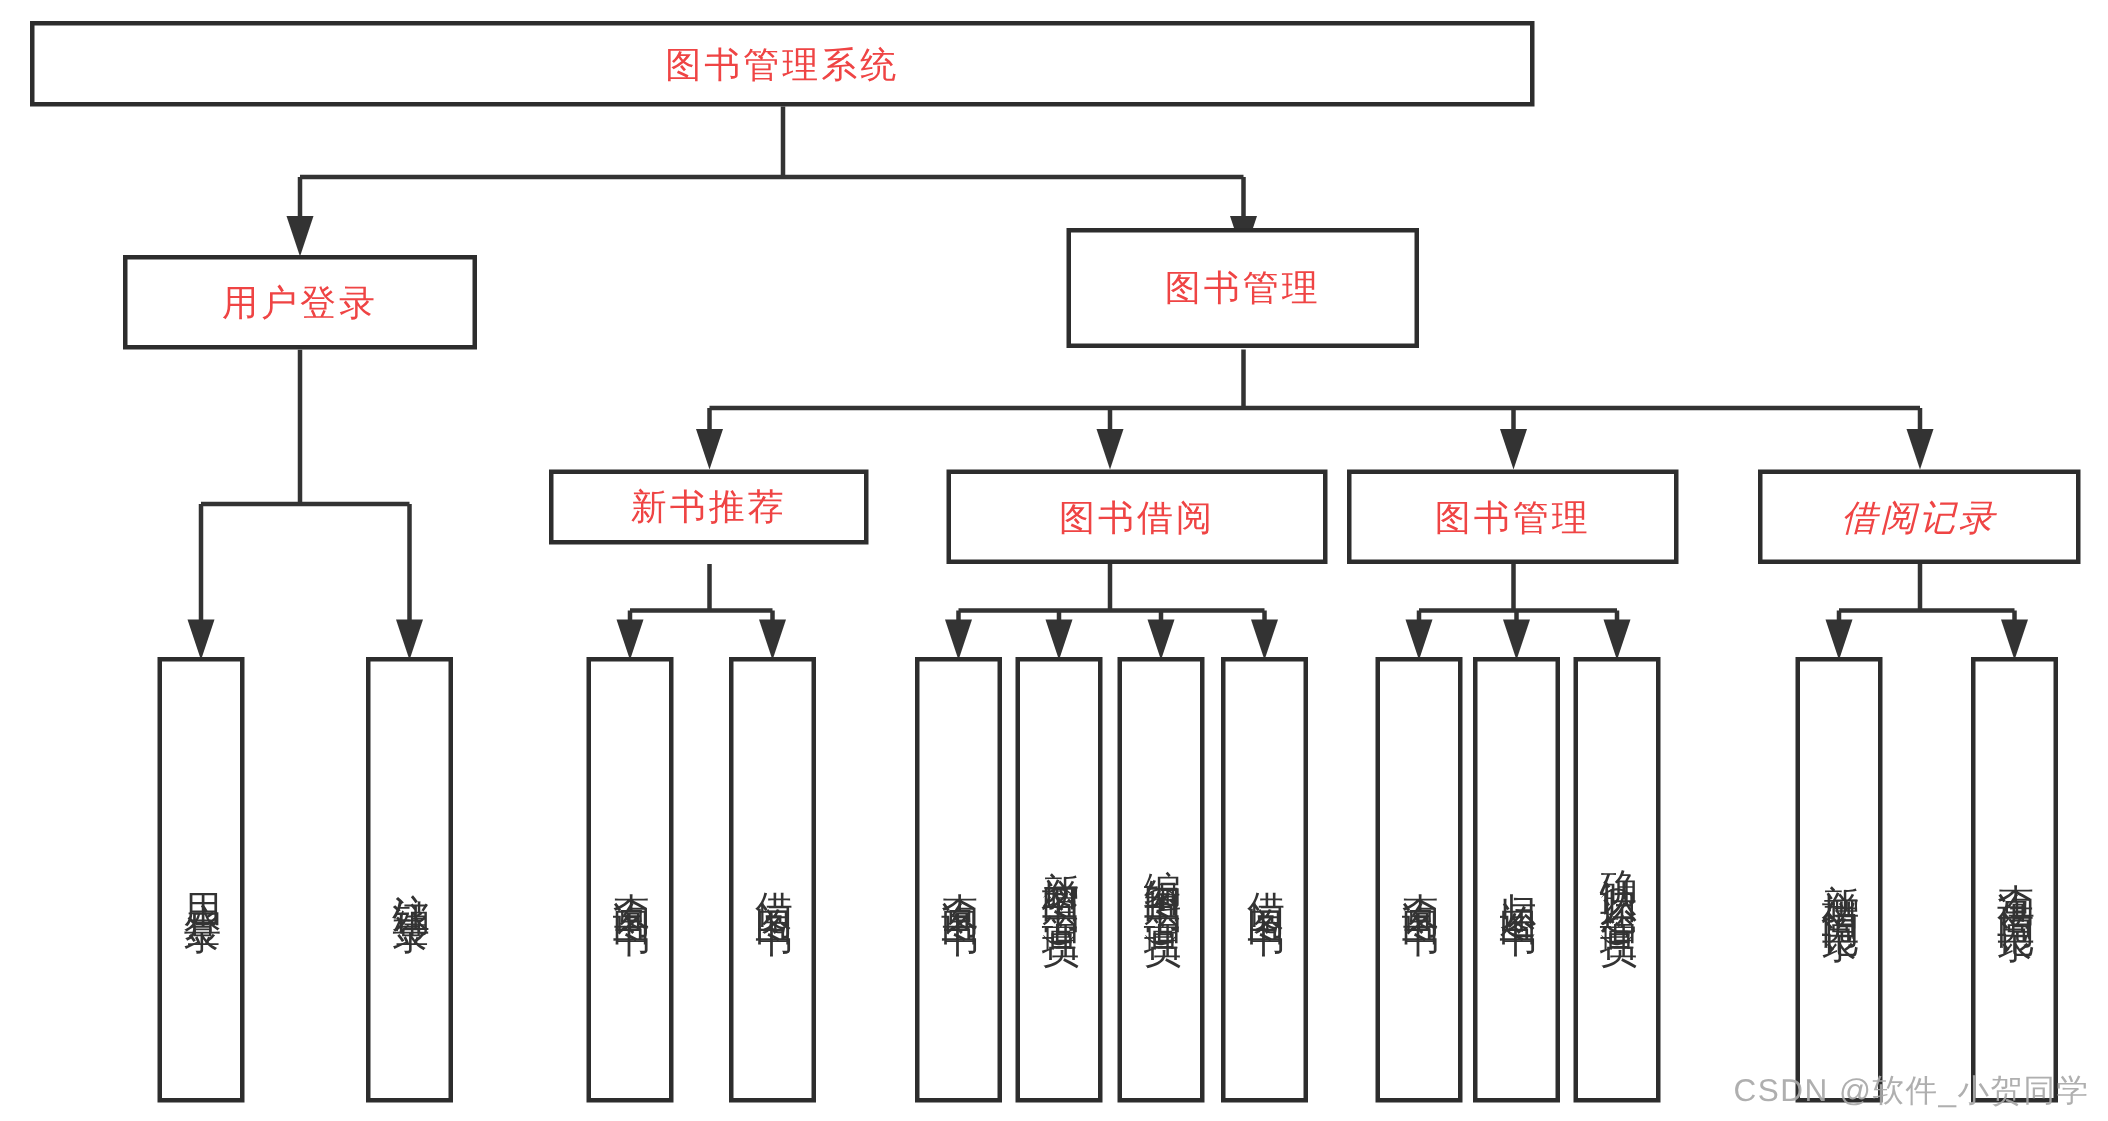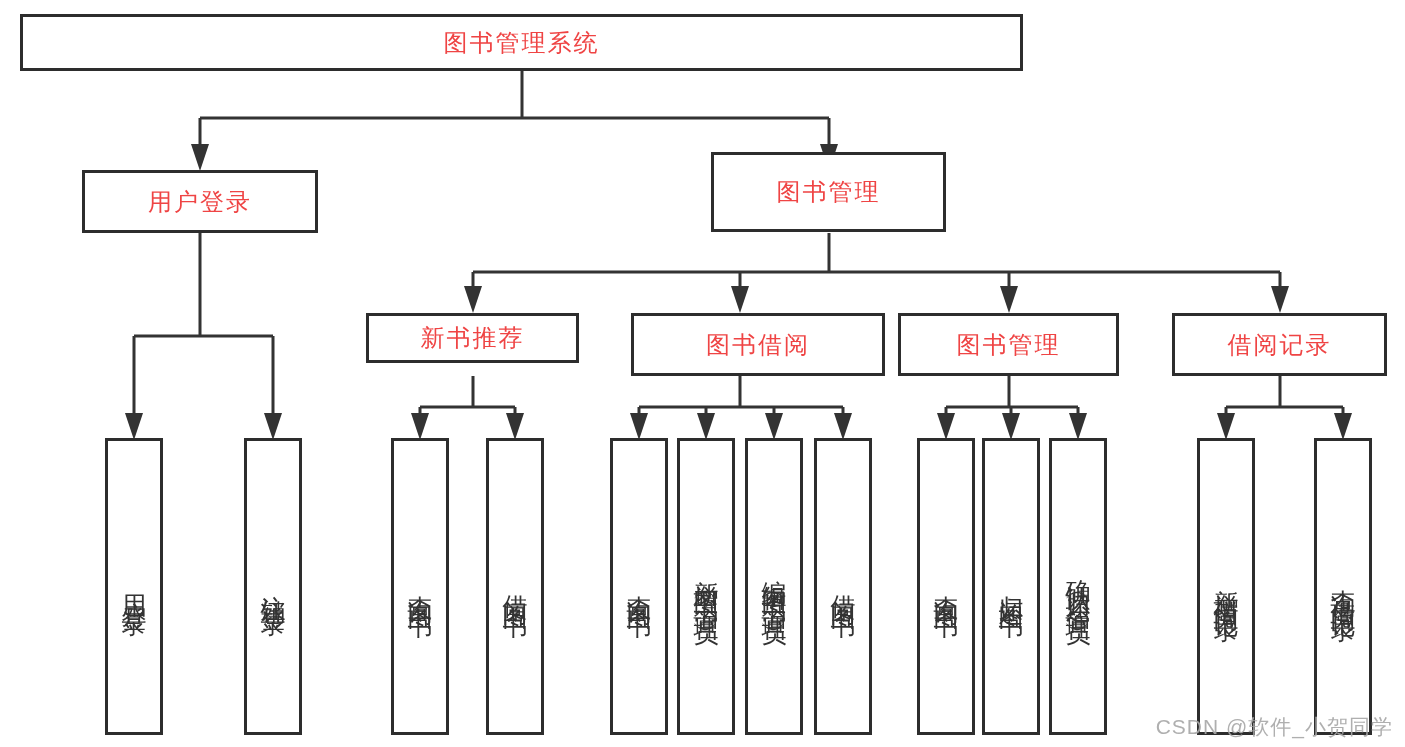--- a/index.html
+++ b/index.html
@@ -124,21 +124,21 @@
   </svg>
 
   <div class="node" style="left:20px; top:14px; width:1003px; height:57px;">图书管理系统</div>
 
   <div class="node" style="left:82px; top:170px; width:236px; height:63px;">用户登录</div>
   <div class="node" style="left:711px; top:152px; width:235px; height:80px;">图书管理</div>
 
   <div class="node" style="left:366px; top:313px; width:213px; height:50px;">新书推荐</div>
   <div class="node" style="left:631px; top:313px; width:254px; height:63px;">图书借阅</div>
   <div class="node" style="left:898px; top:313px; width:221px; height:63px;">图书管理</div>
-  <div class="node" style="left:1172px; top:313px; width:215px; height:63px;">借阅记录</div>
+  <div class="node" style="left:1172px; top:313px; width:215px; height:63px;font-style:italic;">借阅记录</div>
 
   <div class="leaf" style="left:105px;">用户登录</div>
   <div class="leaf" style="left:244px;">注销登录</div>
 
   <div class="leaf" style="left:391px;">查询图书</div>
   <div class="leaf" style="left:486px;">借阅图书</div>
 
   <div class="leaf" style="left:610px;">查询图书</div>
   <div class="leaf" style="left:677px;">新增图书（管理员）</div>
   <div class="leaf" style="left:745px;">编辑图书（管理员）</div>

